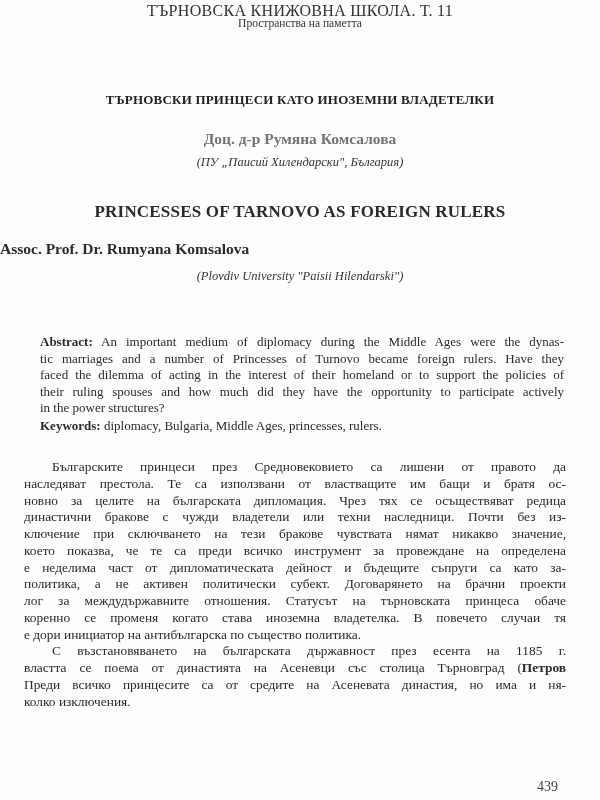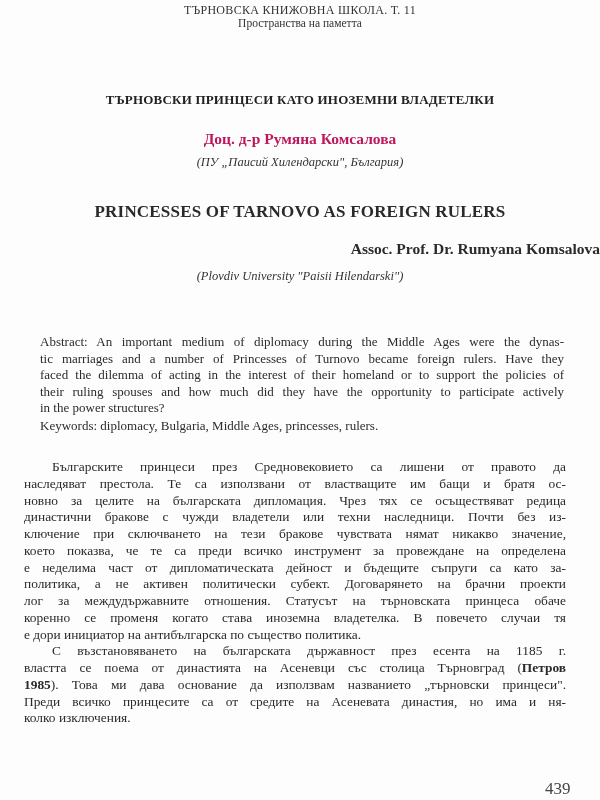--- a/index.html
+++ b/index.html
@@ -24,21 +24,21 @@
     .running-head {
       position: absolute;
       top: 4px;
       left: 0;
       width: 600px;
       text-align: center;
       line-height: 13px;
       color: #333;
     }
     .running-head .series {
-      font-size: 12px;
+      font-size: 16px;
       letter-spacing: 0.3px;
     }
     .running-head .subtitle {
       font-size: 11.5px;
     }
     .title-bg {
       position: absolute;
       top: 92px;
       left: 0;
       width: 600px;
@@ -50,21 +50,21 @@
       white-space: nowrap;
     }
     .author-bg {
       position: absolute;
       top: 130px;
       left: 0;
       width: 600px;
       text-align: center;
       font-weight: bold;
       font-size: 15.5px;
-      color: #be185d;
+      color: #737373;
     }
     .affil-bg {
       position: absolute;
       top: 155px;
       left: 0;
       width: 600px;
       text-align: center;
       font-style: italic;
       font-size: 12.5px;
       color: #333;
@@ -78,21 +78,21 @@
       font-weight: bold;
       font-size: 17px;
       color: #2a2a2a;
       letter-spacing: 0.2px;
     }
     .author-en {
       position: absolute;
       top: 240px;
       left: 0;
       width: 600px;
-      text-align: right;
+      text-align: left;
       font-weight: bold;
       font-size: 15.5px;
       color: #2b2b2b;
     }
     .affil-en {
       position: absolute;
       top: 269px;
       left: 0;
       width: 600px;
       text-align: center;
@@ -120,21 +120,21 @@
     }
     .keywords {
       position: absolute;
       top: 418px;
       left: 40px;
       width: 524px;
       font-size: 13px;
       line-height: 16px;
       color: #2b2b2b;
     }
-    .label-bold { font-weight: normal; }
+    .label-bold { font-weight: bold; }
     .body-text {
       position: absolute;
       top: 459px;
       left: 24px;
       width: 542px;
       font-size: 13.4px;
       line-height: 16.75px;
       color: #2a2a2a;
     }
     .body-text .line {
@@ -148,23 +148,22 @@
       text-align-last: left;
     }
     .body-text .line.indent {
       padding-left: 28px;
     }
     .bold-ref { font-weight: bold; }
     .page-number {
       position: absolute;
       top: 779px;
       left: 537px;
-      font-size: 17px;
+      font-size: 14px;
       color: #444;
-      margin-left: 8px;
     }
   </style>
 </head>
 <body>
 
 <div class="page">
 
   <div class="running-head">
     <div class="series">ТЪРНОВСКА КНИЖОВНА ШКОЛА. Т. 11</div>
     <div class="subtitle">Пространства на паметта</div>
@@ -198,19 +197,18 @@
     <span class="line">ключение при сключването на тези бракове чувствата нямат никакво значение,</span>
     <span class="line">което показва, че те са преди всичко инструмент за провеждане на определена</span>
     <span class="line">е неделима част от дипломатическата дейност и бъдещите съпруги са като за-</span>
     <span class="line">политика, а не активен политически субект. Договарянето на брачни проекти</span>
     <span class="line">лог за междудържавните отношения. Статусът на търновската принцеса обаче</span>
     <span class="line">коренно се променя когато става иноземна владетелка. В повечето случаи тя</span>
     <span class="line last">е дори инициатор на антибългарска по същество политика.</span>
 
     <span class="line indent">С възстановяването на българската държавност през есента на 1185 г.</span>
     <span class="line"><span>властта се поема от династията на Асеневци със столица Търновград (</span><span class="bold-ref">Петров</span></span>
-    <span class="line"><span class="bold-ref">1985</span><span>). Това ми дава основание да използвам названието „търновски принцеси".</span></span>
     <span class="line">Преди всичко принцесите са от средите на Асеневата династия, но има и ня-</span>
     <span class="line last">колко изключения.</span>
   </div>
 
   <div class="page-number">439</div>
 </div>
 
 </body></html>

